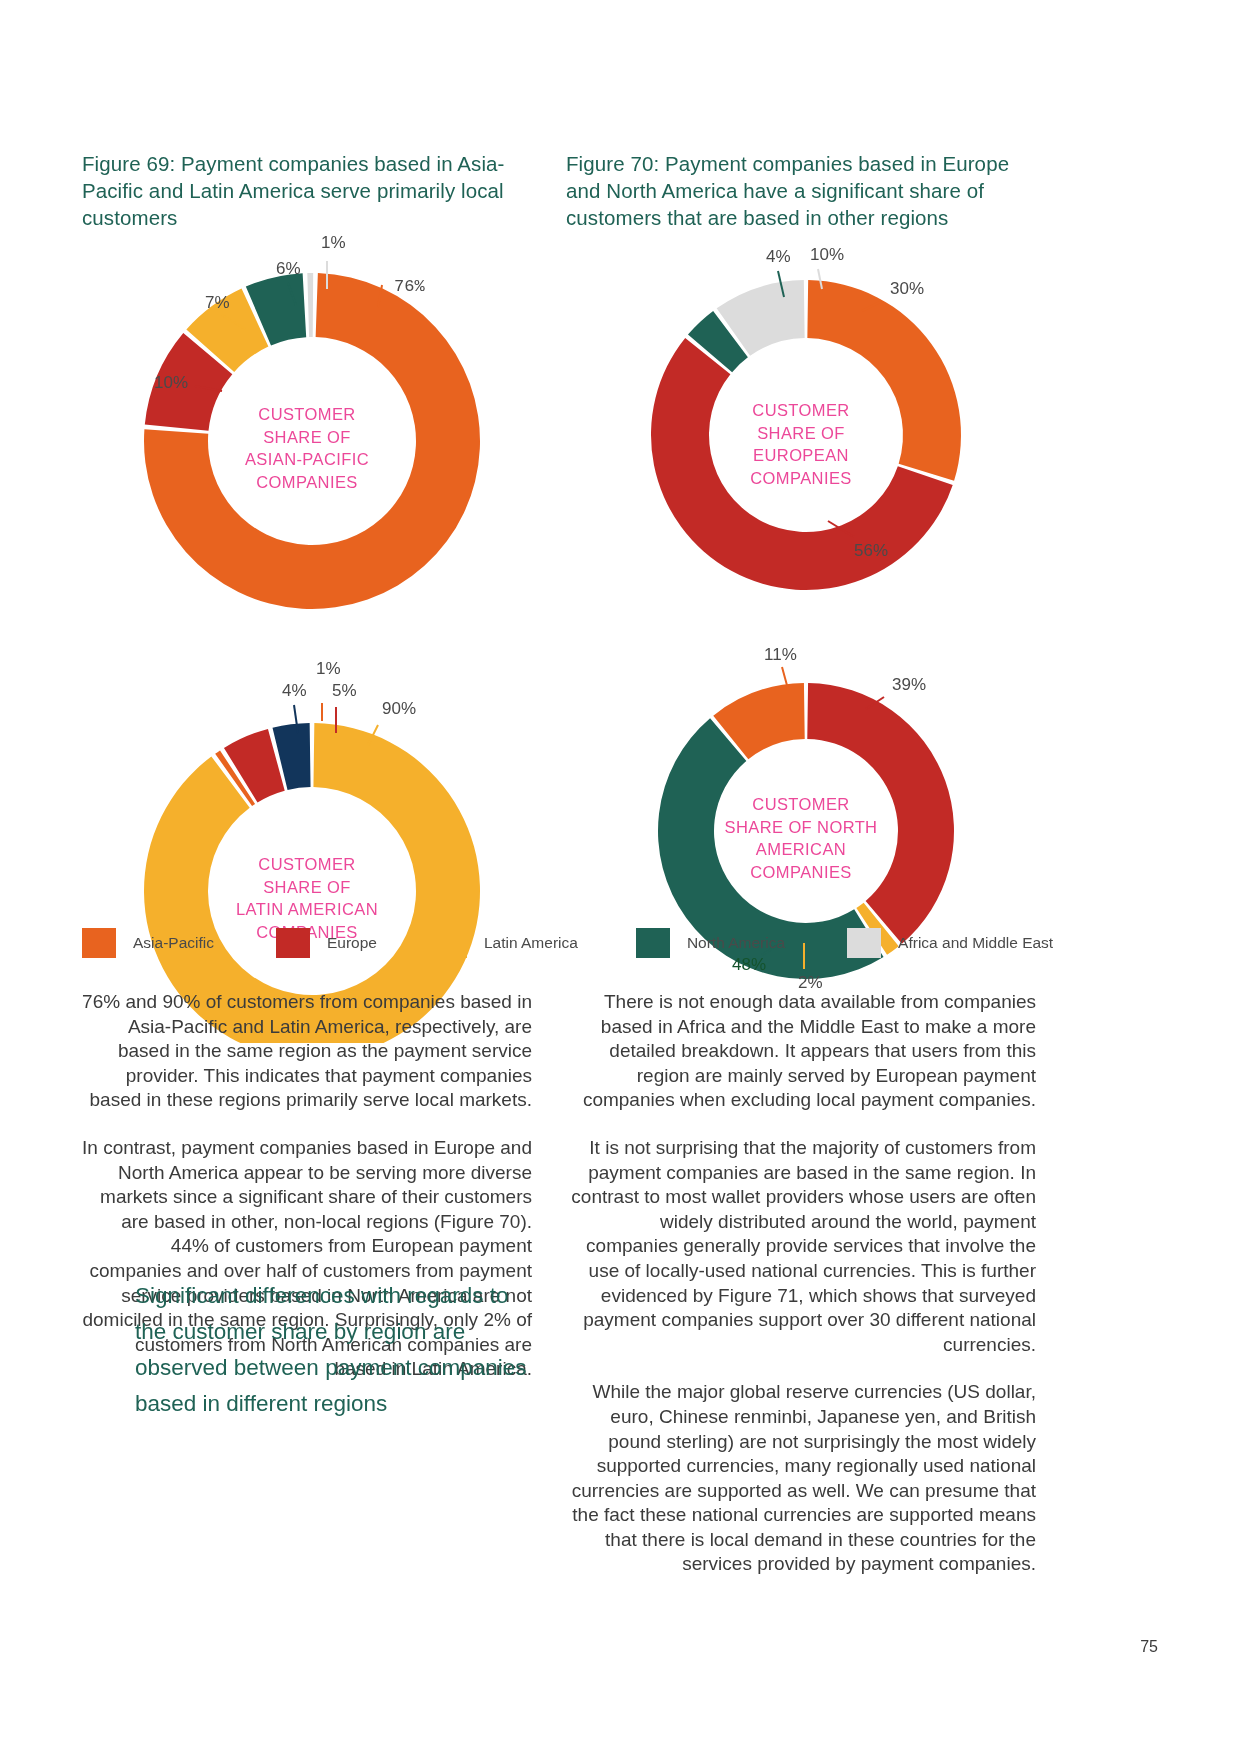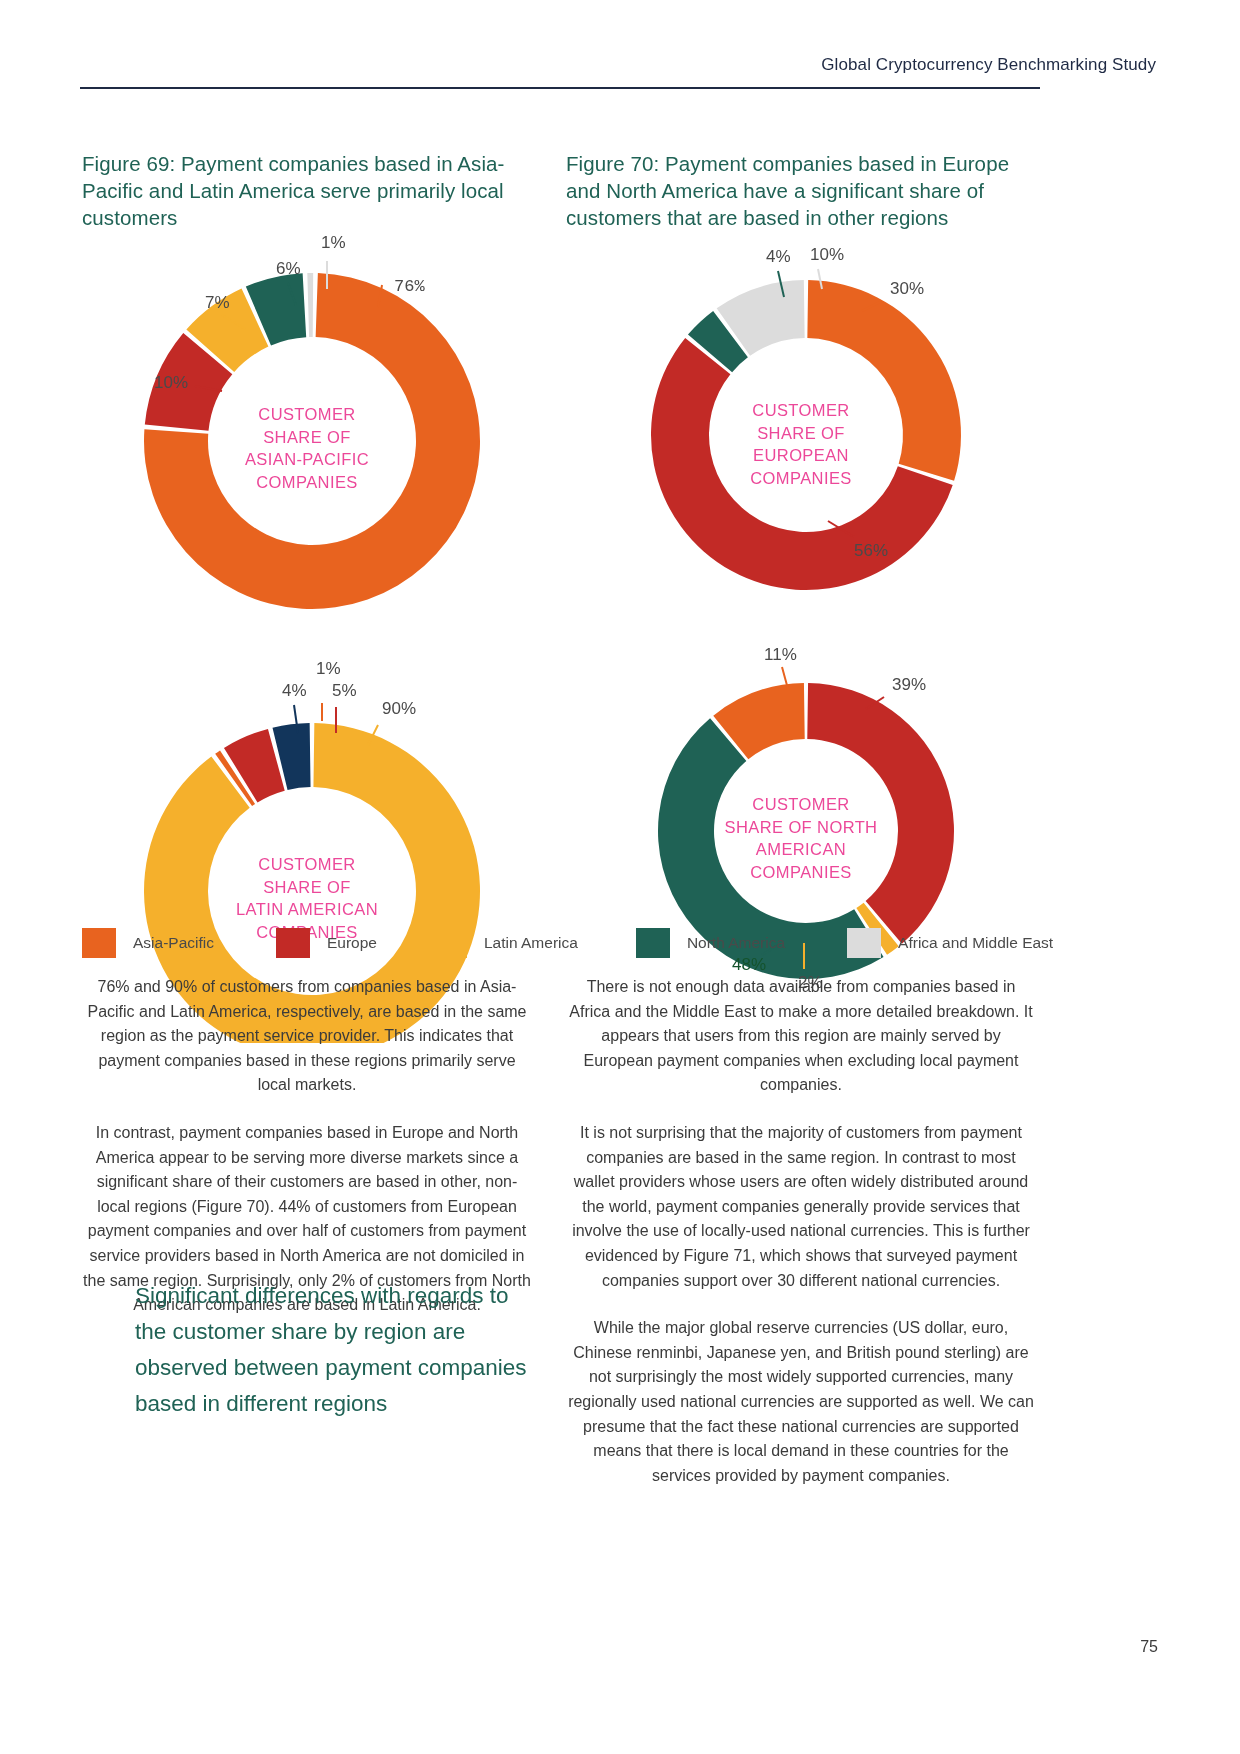--- a/index.html
+++ b/index.html
@@ -50,22 +50,22 @@
     display:flex; align-items:center;
   }
   .legend-item { display:flex; align-items:center; }
   .legend-swatch { width:34px; height:30px; display:block; }
   .legend-label { font-size:15.5px; color:#4a4a4a; margin-left:17px; white-space:nowrap; }
 
   
   .body-left  { position:absolute; left:82px;  top:975px; width:450px; }
   .body-right { position:absolute; left:566px; top:975px; width:470px; }
   .para {
-    font-size:16px; line-height:24.6px; color:#3b3b3b;
-    margin:0 0 23px 0; text-align:center;
+    font-size:19px; line-height:24.6px; color:#3b3b3b;
+    margin:15px 0 23px 0; text-align:right;
   }
 
   
   .quote {
     position:absolute; left:82px; top:1250px; width:460px;
     display:flex;
     align-items:center;
   }
   .quote-bar { width:11px; background:#1f6255; flex:none; }
   .quote-text {
@@ -77,24 +77,20 @@
   .page-number {
     position:absolute; right:82px; bottom:98px;
     font-size:16px; color:#3b3b3b;
   }
 </style>
 </head>
 <body>
 
 <div class="page">
 
-  <div class="header">
-    <div class="header-title">Global Cryptocurrency Benchmarking Study</div>
-    <div class="header-rule"></div>
-  </div>
 
   <div class="col-left">
     <div class="fig-title">Figure 69: Payment companies based in Asia-Pacific and Latin America serve primarily local customers</div>
     <div class="chart-wrap" id="chart0-wrap" style="width: 450px; height: 400px; margin-top: 14px;">
         <svg class="chart-svg" width="450" height="400" viewBox="0 0 450 400">
           <path d="M 235.86311544602017 28.1023410607919 A 168 168 0 1 1 62.40923955634952 184.280912410987 L 126.25333877297827 188.74532673061103 A 104 104 0 1 0 233.6295476570601 92.06335399001404 Z" fill="#E8631F"></path>
           <path d="M 62.801796803052355 179.60607284046282 A 168 168 0 0 1 101.3045335560117 88.0116815726614 L 150.3313779156263 129.1500885925999 A 104 104 0 0 0 126.49635040188956 185.8513784250484 Z" fill="#C22A26"></path>
           <path d="M 104.36992079624669 84.46039627442336 A 168 168 0 0 1 159.53205014904228 43.493383606471355 L 186.3769834255976 101.5911422325775 A 104 104 0 0 0 152.2289985881527 126.95167388416684 Z" fill="#F5B02C"></path>
           <path d="M 163.81775918872023 41.585263005120595 A 168 168 0 0 1 220.62198716114844 28.2619516174272 L 224.19456348071094 92.16216052507397 A 104 104 0 0 0 189.0300414025411 100.40992471745561 Z" fill="#1F6255"></path>
           <path d="M 225.30916469444054 28.06550067322047 A 168 168 0 0 1 231.17285173005757 28.004094041493687 L 230.72605107098804 92.00253440663894 A 104 104 0 0 0 227.0961495727489 92.04054803580314 Z" fill="#DCDCDC"></path>

